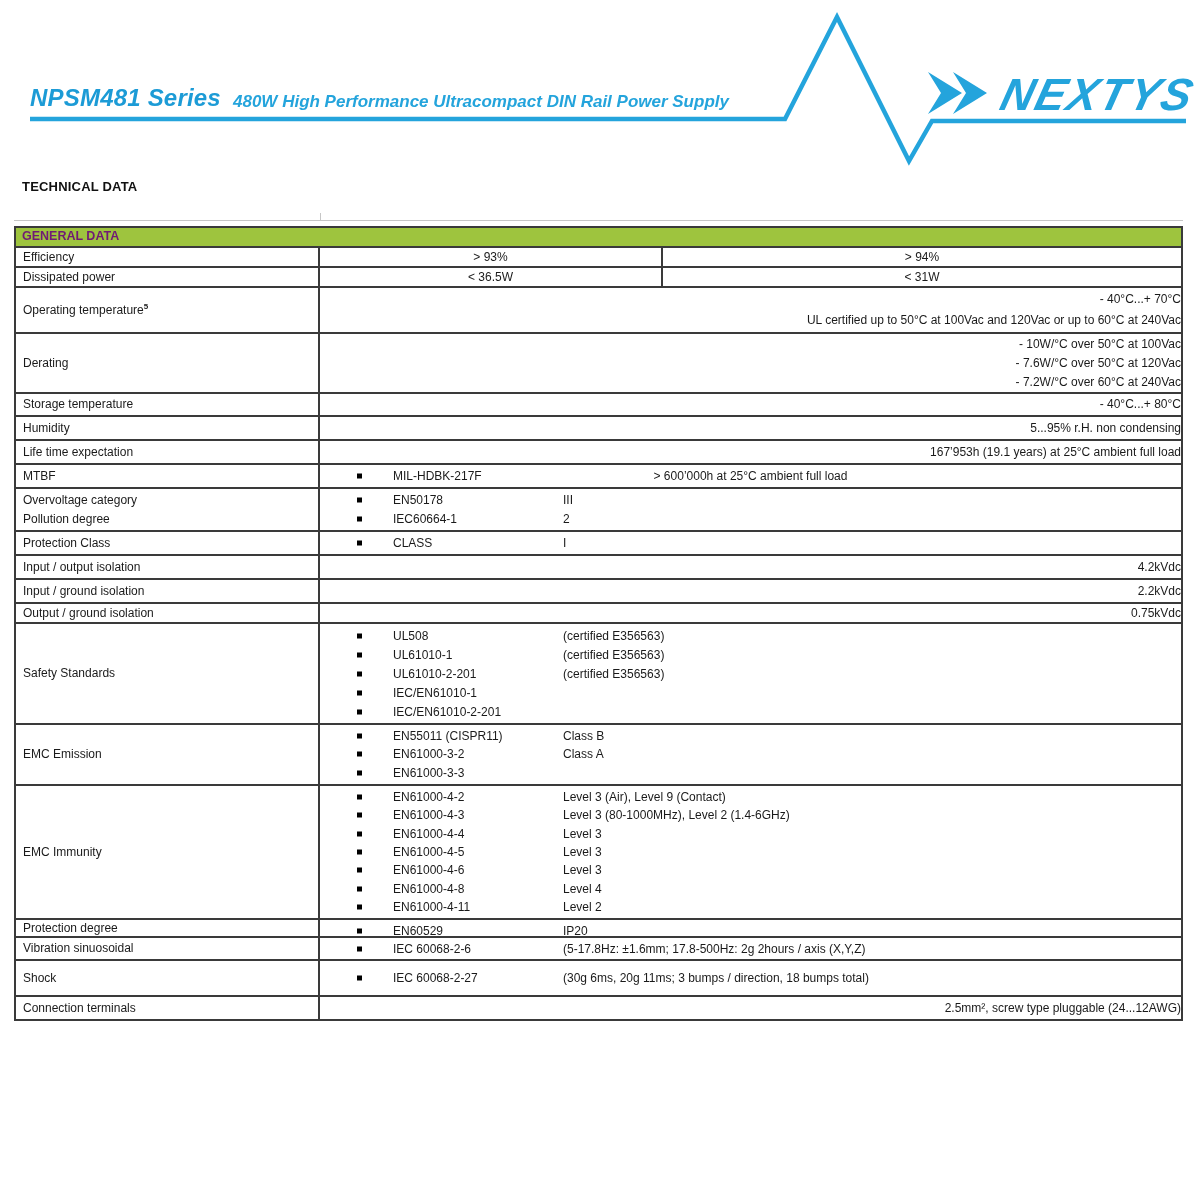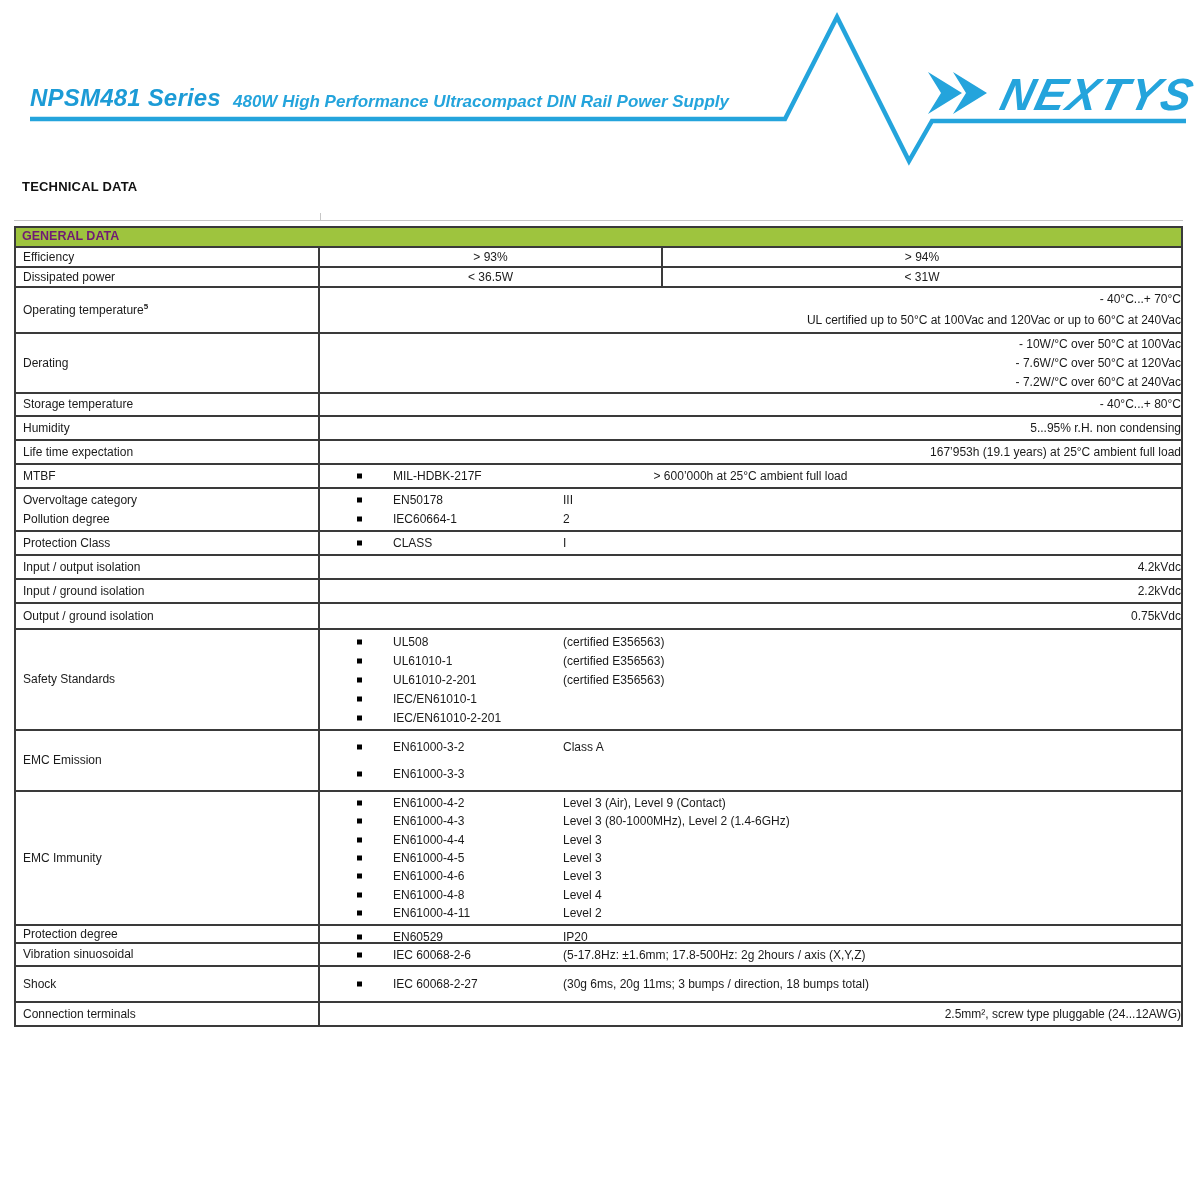--- a/index.html
+++ b/index.html
@@ -246,21 +246,21 @@
     <div class="lbl">
       <div class="lline">Input / ground isolation</div>
     </div>
     <div class="val">
       <div class="cval">
         <div class="vline">2.2kVdc</div>
       </div>
     </div>
   </div>
 
-  <div class="row" style="height:26px">
+  <div class="row" style="height:20px">
     <div class="lbl">
       <div class="lline">Output / ground isolation</div>
     </div>
     <div class="val">
       <div class="cval">
         <div class="vline">0.75kVdc</div>
       </div>
     </div>
   </div>
 
@@ -298,20 +298,25 @@
   </div>
 
   <div class="row" style="height:61px">
     <div class="lbl">
       <div class="lline">EMC Emission</div>
     </div>
     <div class="val">
       <div class="bullets">
         <div class="bline">
           <span class="sq"></span>
+          <span class="bname">EN55011 (CISPR11)</span>
+          <span class="bval">Class B</span>
+        </div>
+        <div class="bline">
+          <span class="sq"></span>
           <span class="bname">EN61000-3-2</span>
           <span class="bval">Class A</span>
         </div>
         <div class="bline">
           <span class="sq"></span>
           <span class="bname">EN61000-3-3</span>
         </div>
       </div>
     </div>
   </div>

